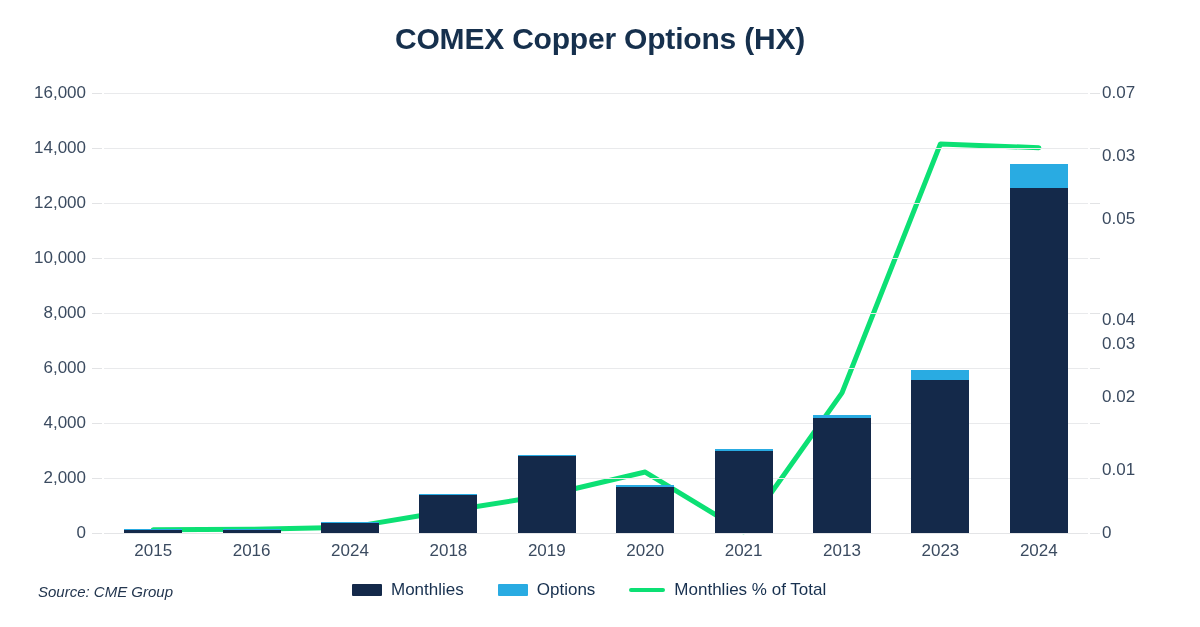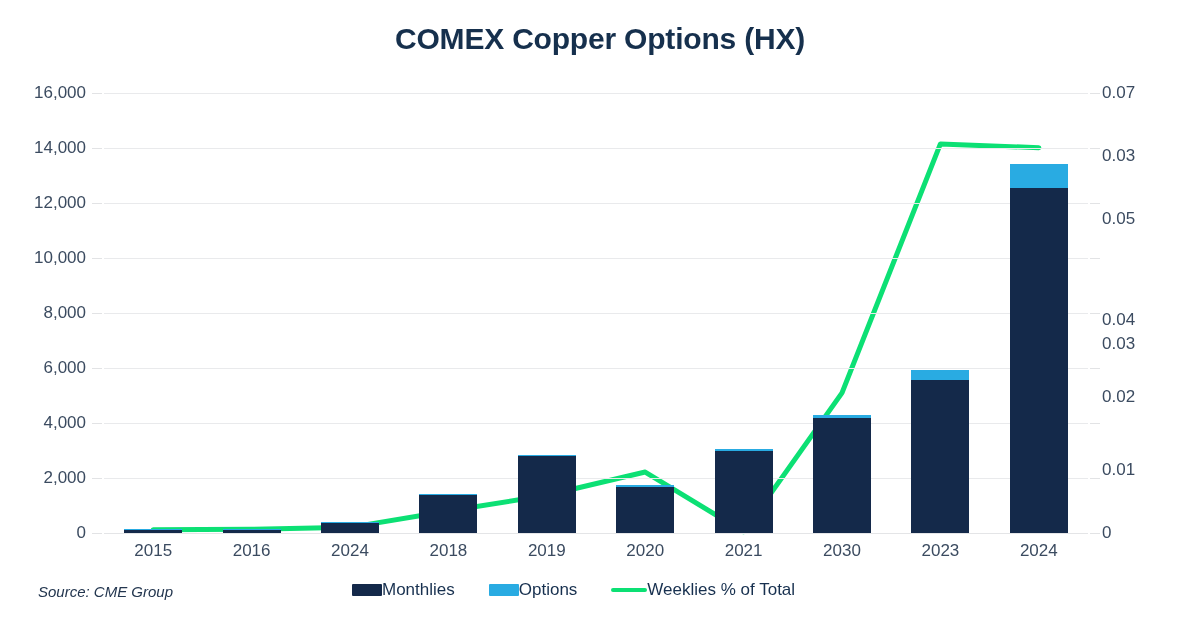--- a/index.html
+++ b/index.html
@@ -141,20 +141,21 @@
     position: absolute;
     left: 352px;
     top: 0;
     display: flex;
     align-items: center;
     gap: 34px;
   }
   .legend-item {
     display: flex;
     align-items: center;
+    gap: 9px;
     font-size: 17px;
     color: #17304f;
     white-space: nowrap;
   }
   .swatch-box {
     width: 30px;
     height: 12px;
     border-radius: 1px;
     display: inline-block;
   }
@@ -267,36 +268,36 @@
       <div class="y2-label" style="top: 93px;">0.07</div>
     </div>
   <div id="x-axis">
       <div class="x-label" style="left: 153.2px;">2015</div>
       <div class="x-label" style="left: 251.6px;">2016</div>
       <div class="x-label" style="left: 350px;">2024</div>
       <div class="x-label" style="left: 448.4px;">2018</div>
       <div class="x-label" style="left: 546.8px;">2019</div>
       <div class="x-label" style="left: 645.2px;">2020</div>
       <div class="x-label" style="left: 743.6px;">2021</div>
-      <div class="x-label" style="left: 842px;">2030</div>
+      <div class="x-label" style="left: 842px;">2013</div>
       <div class="x-label" style="left: 940.4px;">2023</div>
       <div class="x-label" style="left: 1038.8px;">2024</div>
     </div>
 
   <div class="footer">
     <div class="source-note">Source: CME Group</div>
     <div class="legend" id="legend">
         <div class="legend-item">
           <span class="swatch-box" style="background: rgb(20, 41, 74);"></span>
           <span>Monthlies</span>
         </div>
         <div class="legend-item">
           <span class="swatch-box" style="background: rgb(41, 171, 226);"></span>
           <span>Options</span>
         </div>
         <div class="legend-item">
           <span class="swatch-line" style="background: rgb(12, 224, 116);"></span>
-          <span>Weeklies % of Total</span>
+          <span>Monthlies % of Total</span>
         </div>
       </div>
   </div>
 
 </div>
 
 </body></html>

